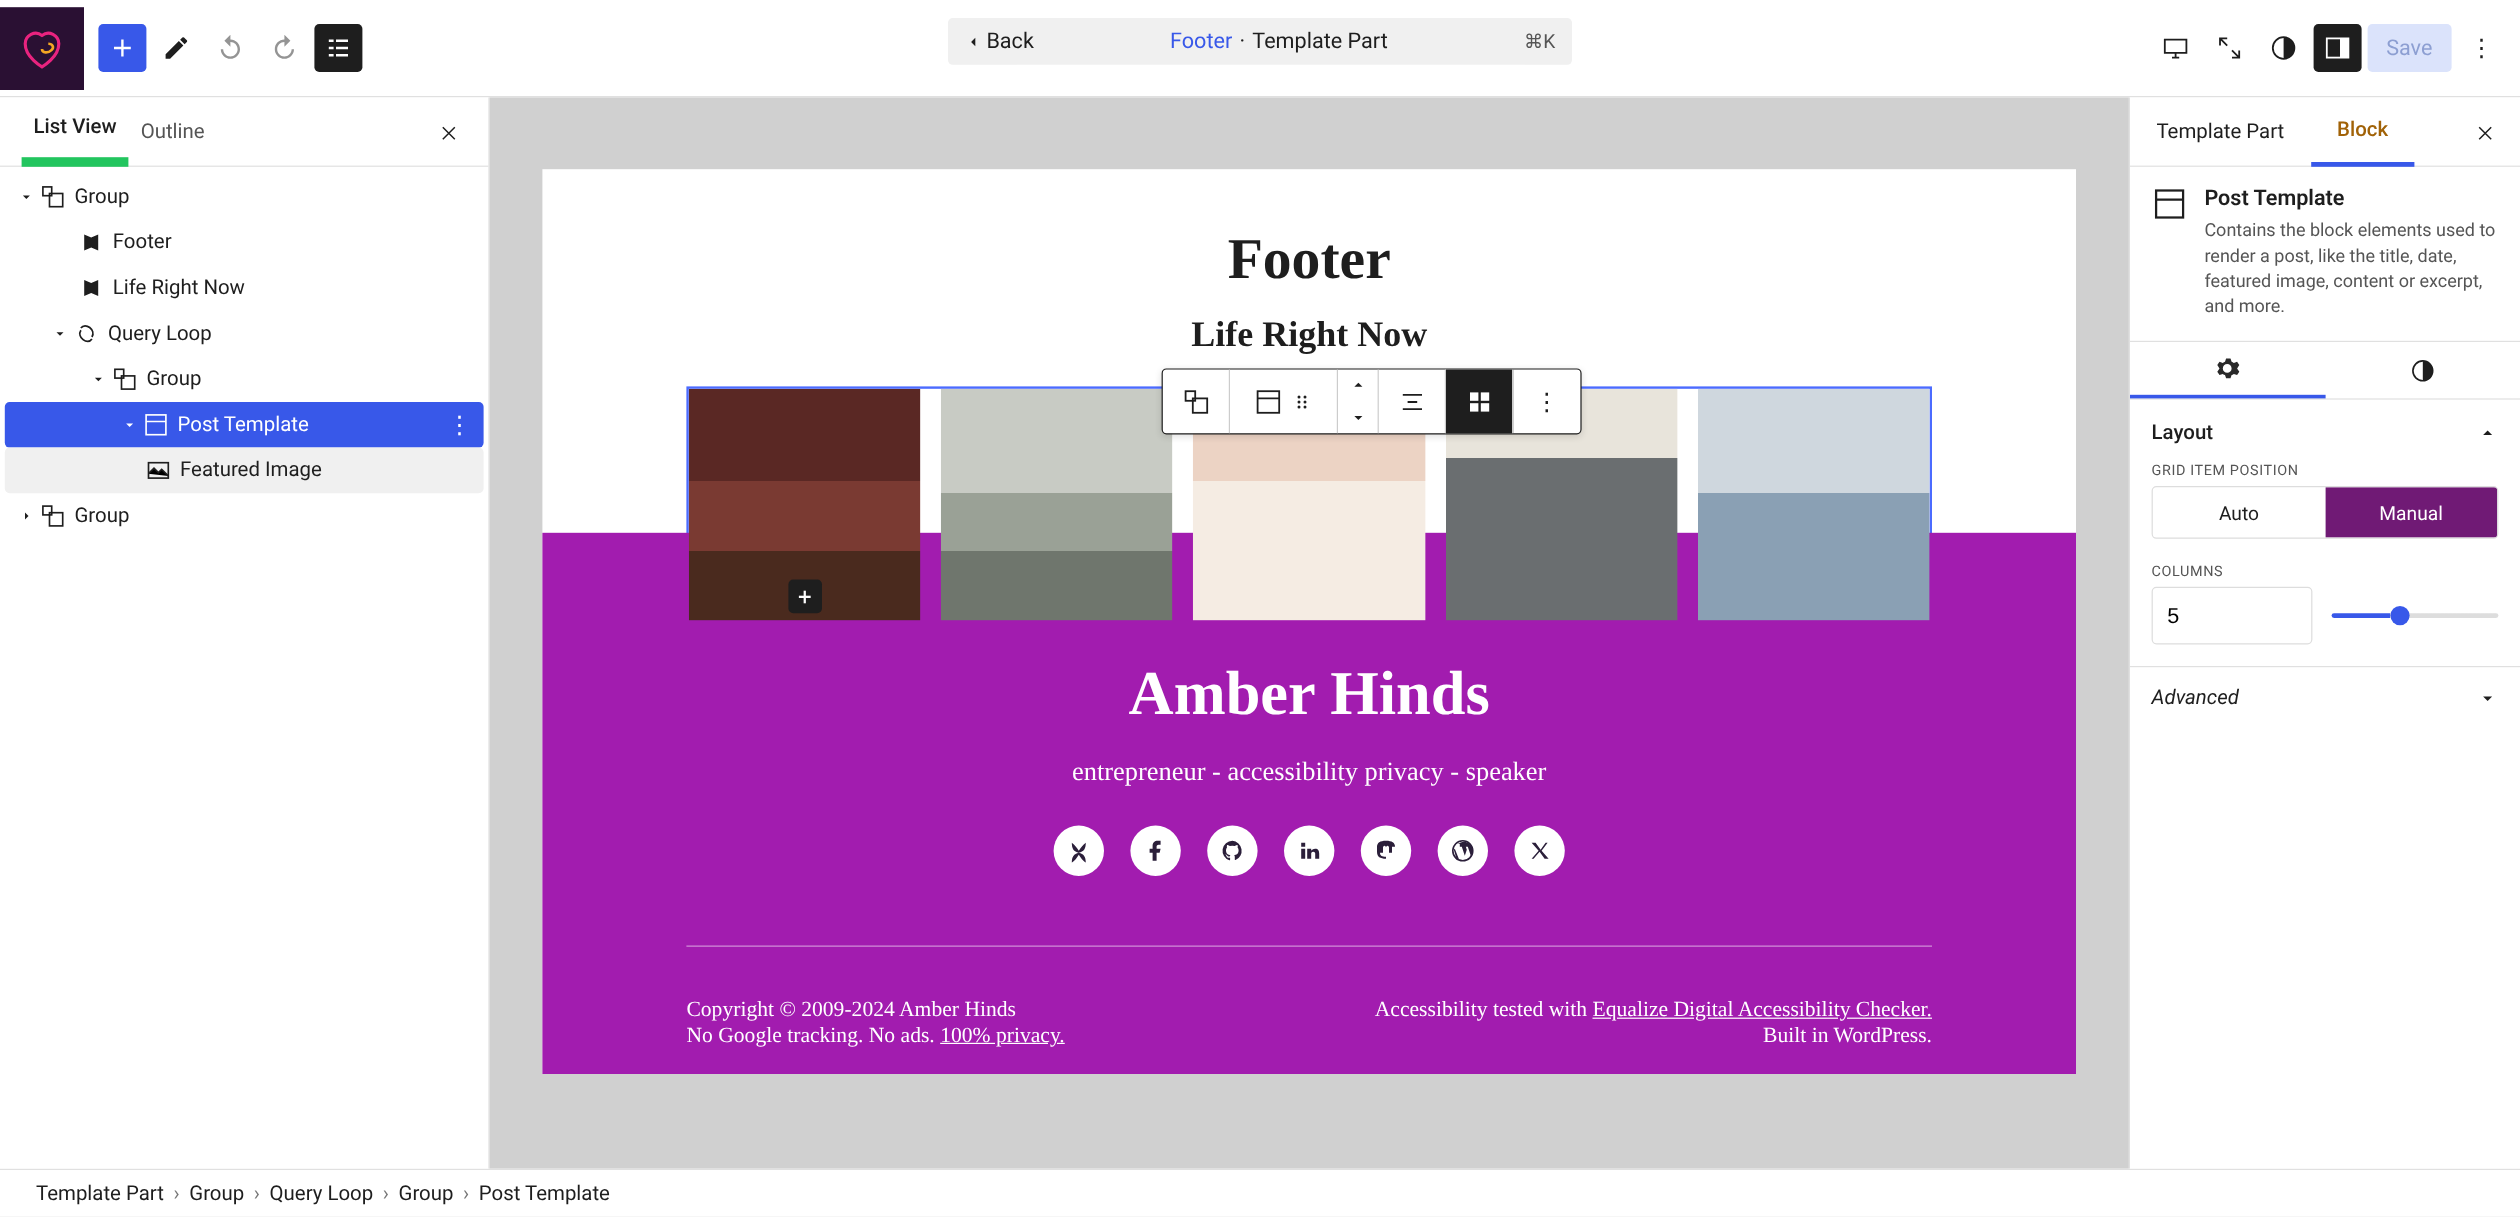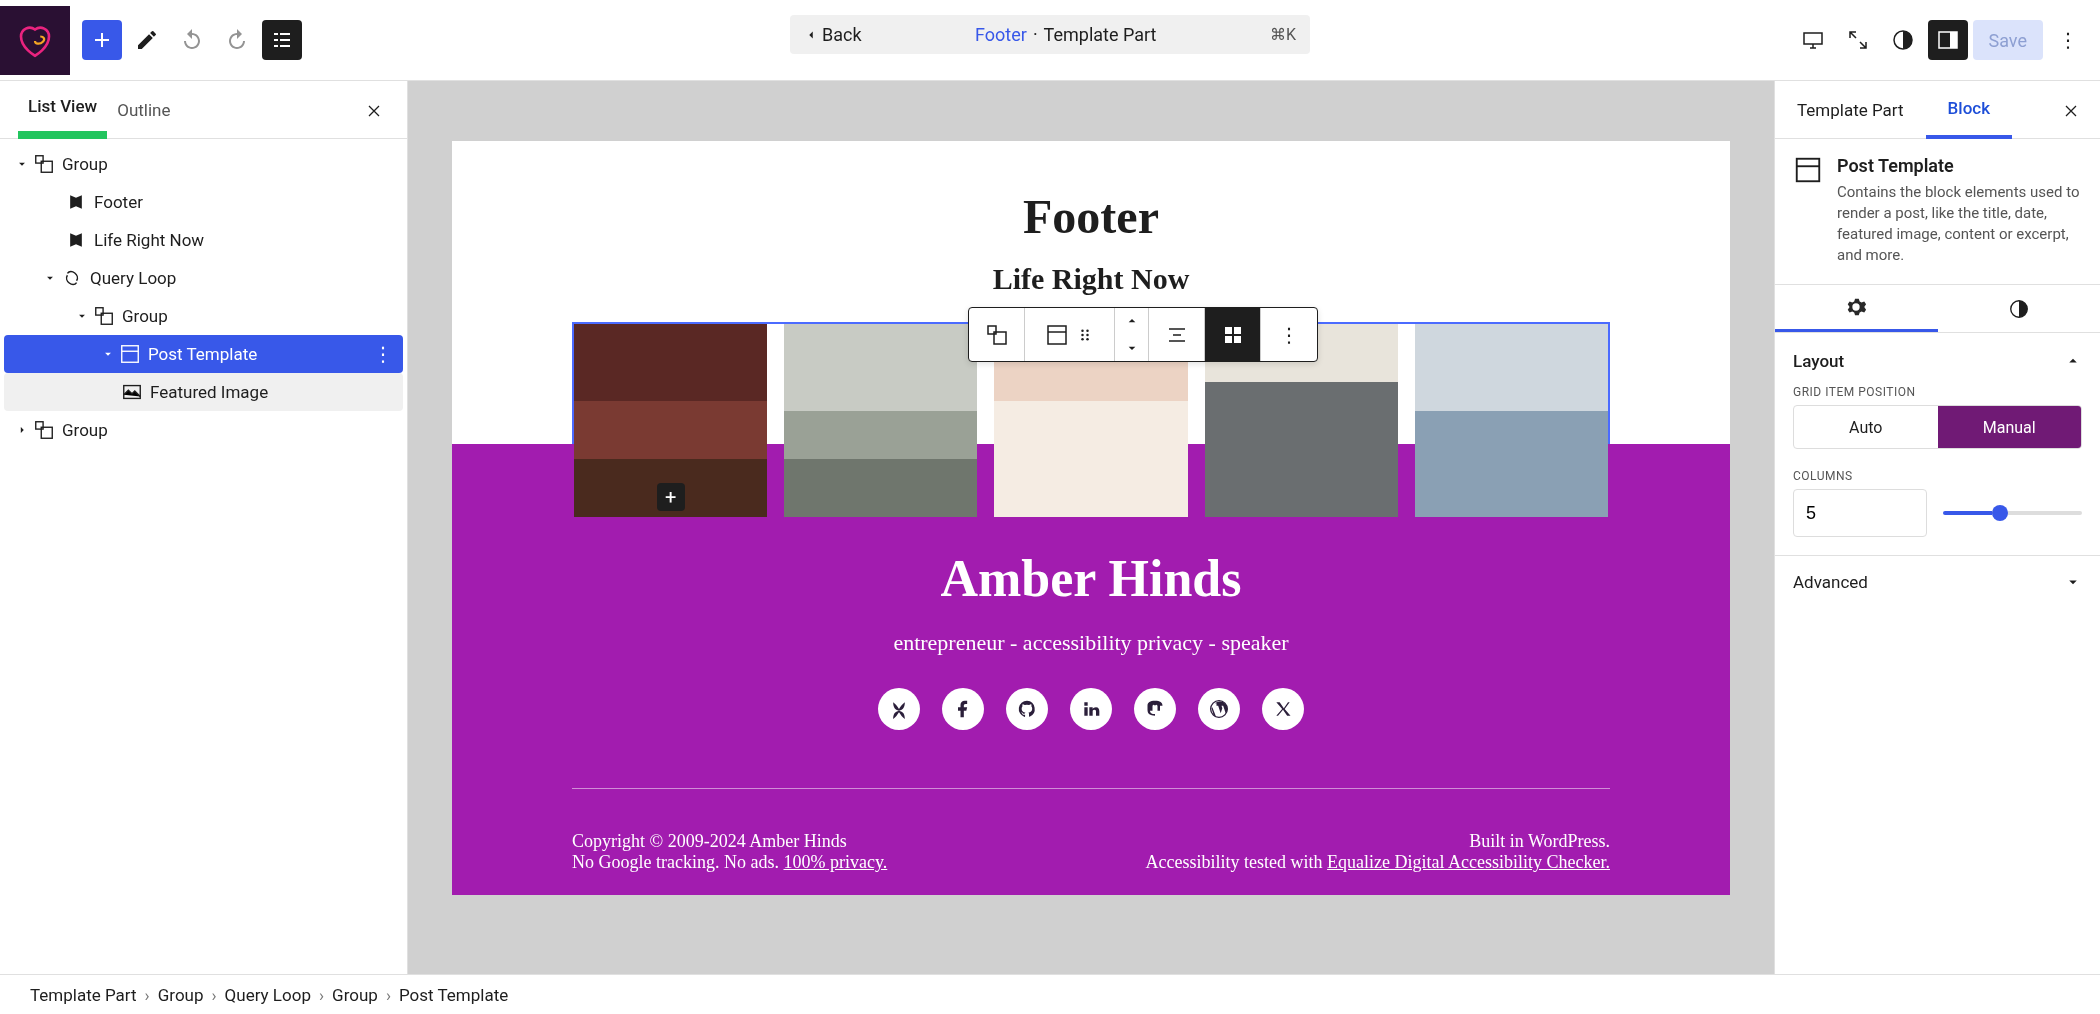--- a/index.html
+++ b/index.html
@@ -81,21 +81,21 @@
   .soc { width:42px; height:42px; border-radius:50%; background:#fff; color:#2b1f3a; display:flex; align-items:center; justify-content:center; font-size:20px; font-weight:700;}
   .df-bottom { display:flex; justify-content:space-between; border-top:1px solid rgba(255,255,255,.5); margin-top:58px; padding-top:42px; font-family:"Times New Roman",serif; font-size:18px;}
   .df-bottom .l{text-align:left;}
   .df-bottom .r{text-align:right;}
   .underline{text-decoration:underline;}
 
   
   .right-panel { width:326px; border-left:1px solid #e0e0e0; display:flex; flex-direction:column; overflow-y:auto;}
   .rp-tabs { display:flex; height:58px; border-bottom:1px solid #e0e0e0; position:relative; align-items:center;}
   .rp-tab { flex:0 0 auto; padding:0 22px; height:58px; display:flex; align-items:center; cursor:pointer; font-size:17px; }
-  .rp-tab.active { color:#1d4ed8; border-bottom:4px solid #3858e9; font-weight:500; }
+  .rp-tab.active { color:#a16207; border-bottom:4px solid #3858e9; font-weight:500; }
   .rp-close { position:absolute; right:14px; top:15px; width:30px; height:30px; display:flex; align-items:center; justify-content:center; cursor:pointer; }
 
   .block-info { padding:16px 18px 18px 18px; display:flex; gap:12px; border-bottom:1px solid #e0e0e0;}
   .block-info .bicon{width:32px;height:32px;}
   .block-info .txt{flex:1;}
   .block-info h3{font-size:18px;font-weight:600;margin-bottom:6px;}
   .block-info p{font-size:15px;color:#555;line-height:1.4;}
 
   .sub-tabs { display:flex; height:48px; border-bottom:1px solid #e0e0e0;}
   .sub-tab{flex:1;display:flex;align-items:center;justify-content:center;cursor:pointer;}
@@ -105,21 +105,21 @@
   .sec-title { display:flex; justify-content:space-between; align-items:center; font-size:17px; font-weight:500; margin-bottom:14px; cursor:pointer;}
   .field-label{font-size:12px;letter-spacing:.5px;text-transform:uppercase;color:#555;margin-bottom:6px;}
   .toggle-pair{display:flex;border:1px solid #ddd;border-radius:4px;overflow:hidden;height:44px;}
   .toggle-opt{flex:1;display:flex;align-items:center;justify-content:center;cursor:pointer;font-size:16px;}
   .toggle-opt.on{background:#701a75;color:#fff;}
   .cols-row{display:flex;align-items:center;gap:16px;margin-top:6px;}
   .cols-input{width:134px;height:48px;border:1px solid #ddd;border-radius:4px;padding:0 12px;font-size:18px;}
   .slider{flex:1;height:4px;background:linear-gradient(to right,#3858e9 35%,#ddd 35%);position:relative;border-radius:2px;cursor:pointer;}
   .slider-thumb{position:absolute;left:35%;top:-6px;width:16px;height:16px;background:#3858e9;border-radius:50%;}
 
-  .adv-sec { border-top:1px solid #e0e0e0; padding:16px 18px; display:flex; justify-content:space-between; align-items:center; cursor:pointer; font-size:17px;}
+  .adv-sec { border-top:1px solid #e0e0e0; padding:16px 18px; display:flex; justify-content:space-between; align-items:center; cursor:pointer; font-size:17px;font-style:italic;}
 
   
   .bottom-crumb { height:40px; border-top:1px solid #e0e0e0; display:flex; align-items:center; padding:0 30px; gap:8px; font-size:17px;}
   .crumb-sep{color:#777;}
 </style>
 </head>
 <body>
 
 <div class="topbar">
   <div class="logo-cell">
@@ -378,22 +378,22 @@
                 <path fill="currentColor" d="M4 4h4l5 7 5-7h2l-6 8 7 8h-4l-5-7-6 7H4l7-8z"></path>
               </svg>
             </div>
         </div>
         <div class="df-bottom">
           <div class="l">
             <div>Copyright © 2009-2024 Amber Hinds</div>
             <div><span>No Google tracking. No ads. </span><span class="underline">100% privacy.</span></div>
           </div>
           <div class="r">
+            <div><span>Accessibility tested with </span><span class="underline">Equalize Digital Accessibility Checker.</span></div>
             <div>Built in WordPress.</div>
-            <div><span>Accessibility tested with </span><span class="underline">Equalize Digital Accessibility Checker.</span></div>
           </div>
         </div>
       </div>
     </div>
 
     <div class="toolbar-float">
       <div class="tf-btn">
           <svg width="24" height="24" viewBox="0 0 24 24">
             <rect x="3" y="3" width="8" height="8" fill="none" stroke="currentColor" stroke-width="1.5"></rect>
             <rect x="9" y="9" width="12" height="12" fill="none" stroke="currentColor" stroke-width="1.5"></rect>

